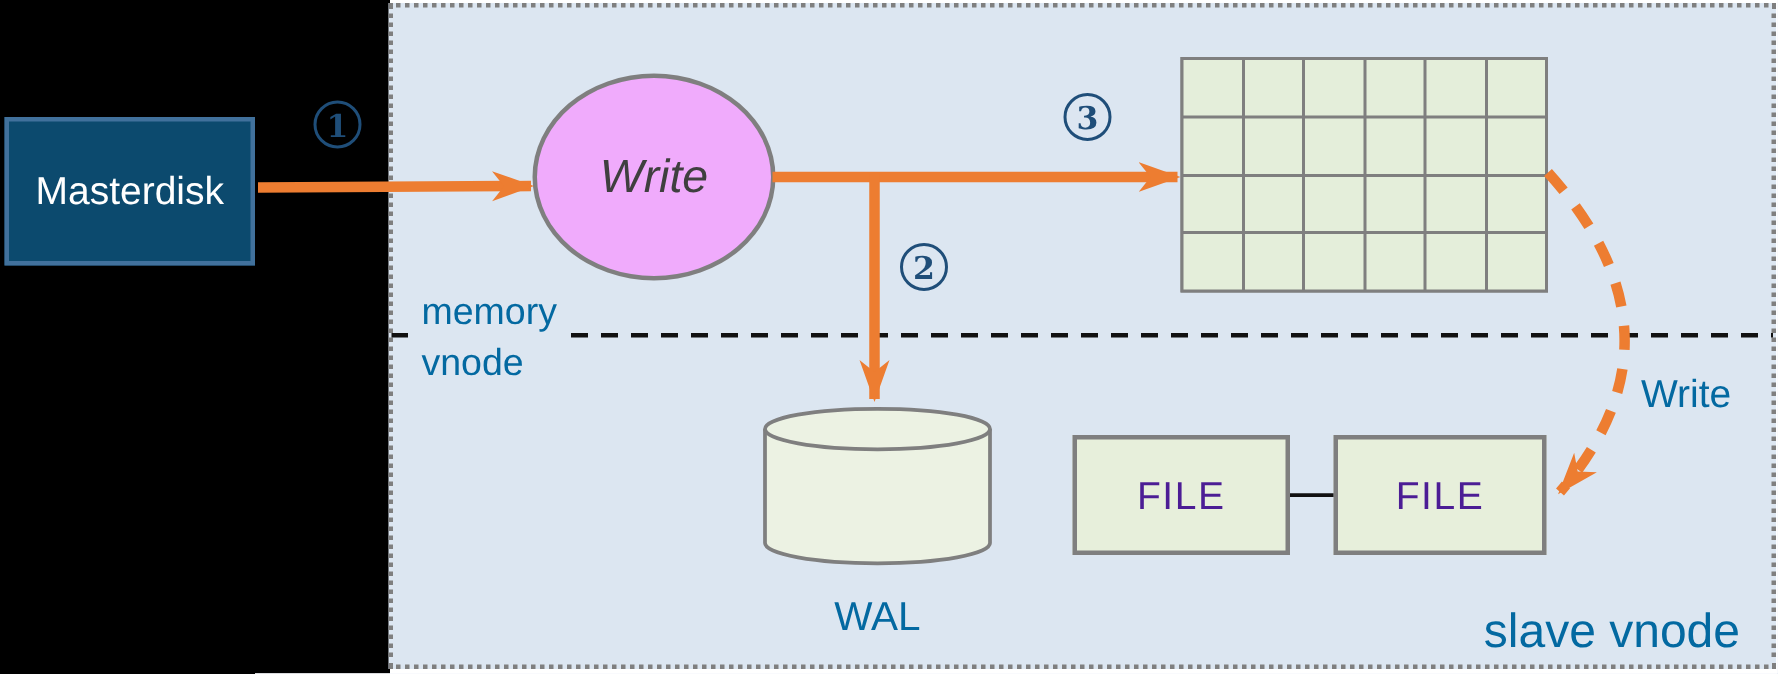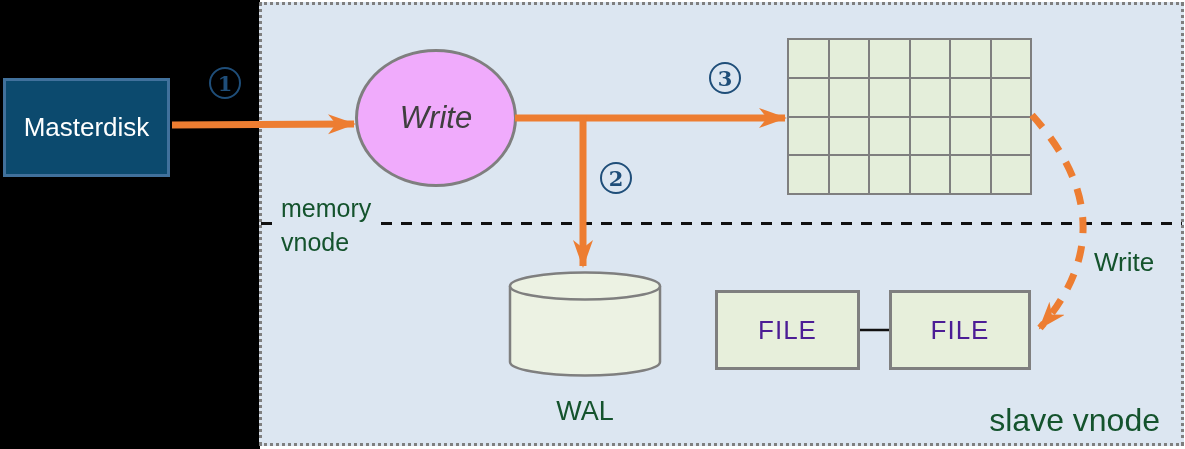--- a/index.html
+++ b/index.html
@@ -35,21 +35,21 @@
     background:#e7efdb;border:3px solid #7f7f7f;color:#4c1d95;
     display:flex;align-items:center;justify-content:center;
     font-size:26px;letter-spacing:1px;z-index:2;
   }
   .file-1{left:715px;width:145px;}
   .file-2{left:889px;width:142px;}
   .memdisk-line{
     position:absolute;left:261px;top:222px;width:921px;height:3px;z-index:1;
     background:repeating-linear-gradient(90deg,#111111 0 11px,transparent 11px 20px);
   }
-  .txt{position:absolute;color:#14532d;z-index:2;}
+  .txt{position:absolute;color:#0369a1;z-index:2;}
   .label-memory{left:277px;top:194px;font-size:25px;background:#dce6f1;padding:0 8px 8px 4px;}
   .label-disk{left:277px;top:228px;font-size:25px;background:#dce6f1;padding:0 8px 2px 4px;}
   .label-wal{left:510px;top:396px;width:150px;text-align:center;font-size:27px;}
   .label-flush{left:1094px;top:247px;font-size:26px;}
   .label-slave{left:960px;top:402px;width:200px;text-align:right;font-size:32px;}
   .badge{
     position:absolute;width:32px;height:32px;box-sizing:border-box;border-radius:50%;
     border:2.5px solid #1f4e79;color:#1f4e79;display:flex;align-items:center;justify-content:center;
     font-family:"DejaVu Serif", serif;font-size:21px;font-weight:600;z-index:4;background:transparent;
   }

